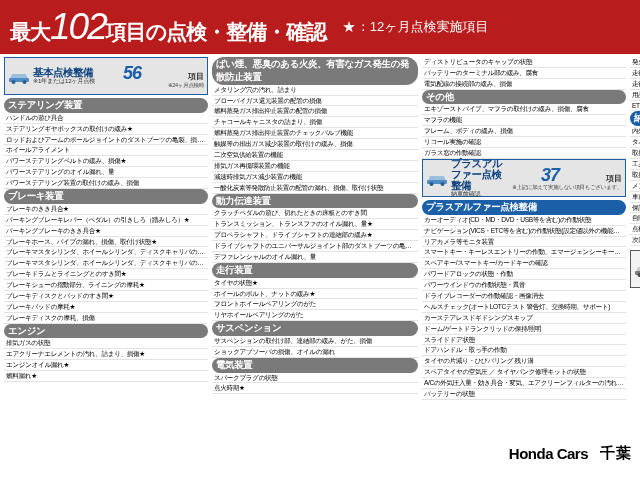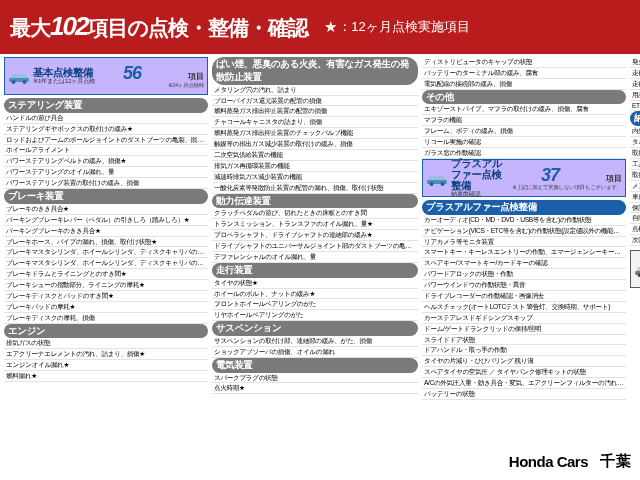--- a/index.html
+++ b/index.html
@@ -17,42 +17,42 @@
     position:absolute;left:0;top:0;width:640px;height:54px;
     background:#b91c1c;color:#fff;
     display:flex;align-items:center;
   }
   .h-title{
     display:flex;align-items:baseline;
     padding-left:10px;
     white-space:nowrap;
   }
   .h-pre{font-size:21px;font-weight:bold;letter-spacing:-1px;}
-  .h-num{font-size:26px;font-weight:bold;font-style:italic;letter-spacing:-2px;line-height:1;}
+  .h-num{font-size:37px;font-weight:normal;font-style:italic;letter-spacing:-2px;line-height:1;}
   .h-post{font-size:21px;font-weight:bold;letter-spacing:-1px;text-align:right;}
   .h-note{
     margin-left:16px;font-size:13px;white-space:nowrap;
     display:flex;align-items:center;
   }
   .h-star{font-size:15px;margin-right:1px;}
 
   
   .body{
     position:absolute;left:0;top:54px;width:640px;height:404px;
     box-sizing:border-box;
     padding:3px 4px 0 4px;
   }
   .cols{display:flex;gap:4px;}
   .col{width:204px;}
   .col.mid{width:206px;}
 
   
   .infobox{
     border:1px solid #1a5fa8;
-    background:#c4b5fd;
+    background:#e5e5e5;
     height:38px;box-sizing:border-box;
     display:flex;align-items:center;
     padding:2px 3px;margin-bottom:3px;
   }
   .infobox.gray{border-color:#5a5a5a;background:#f3f3f3;}
   .ib-icon{
     width:22px;height:20px;flex:none;margin-right:3px;
     position:relative;
   }
   .ib-icon svg{display:block}
@@ -81,21 +81,21 @@
   ul.items li{
     font-size:6.6px;line-height:1.5;
     letter-spacing:-0.35px;
     padding:0 2px;
     white-space:nowrap;overflow:hidden;text-overflow:ellipsis;
     border-bottom:1px solid #e3e3e3;
   }
 
   
   .footer{
-    position:absolute;left:0;bottom:8px;width:640px;height:22px;
+    position:absolute;left:0;bottom:16px;width:640px;height:22px;
     background:#fff;
     display:flex;align-items:center;justify-content:flex-end;
     padding-right:8px;box-sizing:border-box;
   }
   .f-brand{font-size:15px;font-weight:bold;letter-spacing:-0.5px;}
   .f-sub{font-size:15px;font-weight:bold;margin-left:12px;letter-spacing:1px;}
 </style>
 </head>
 <body>
 

